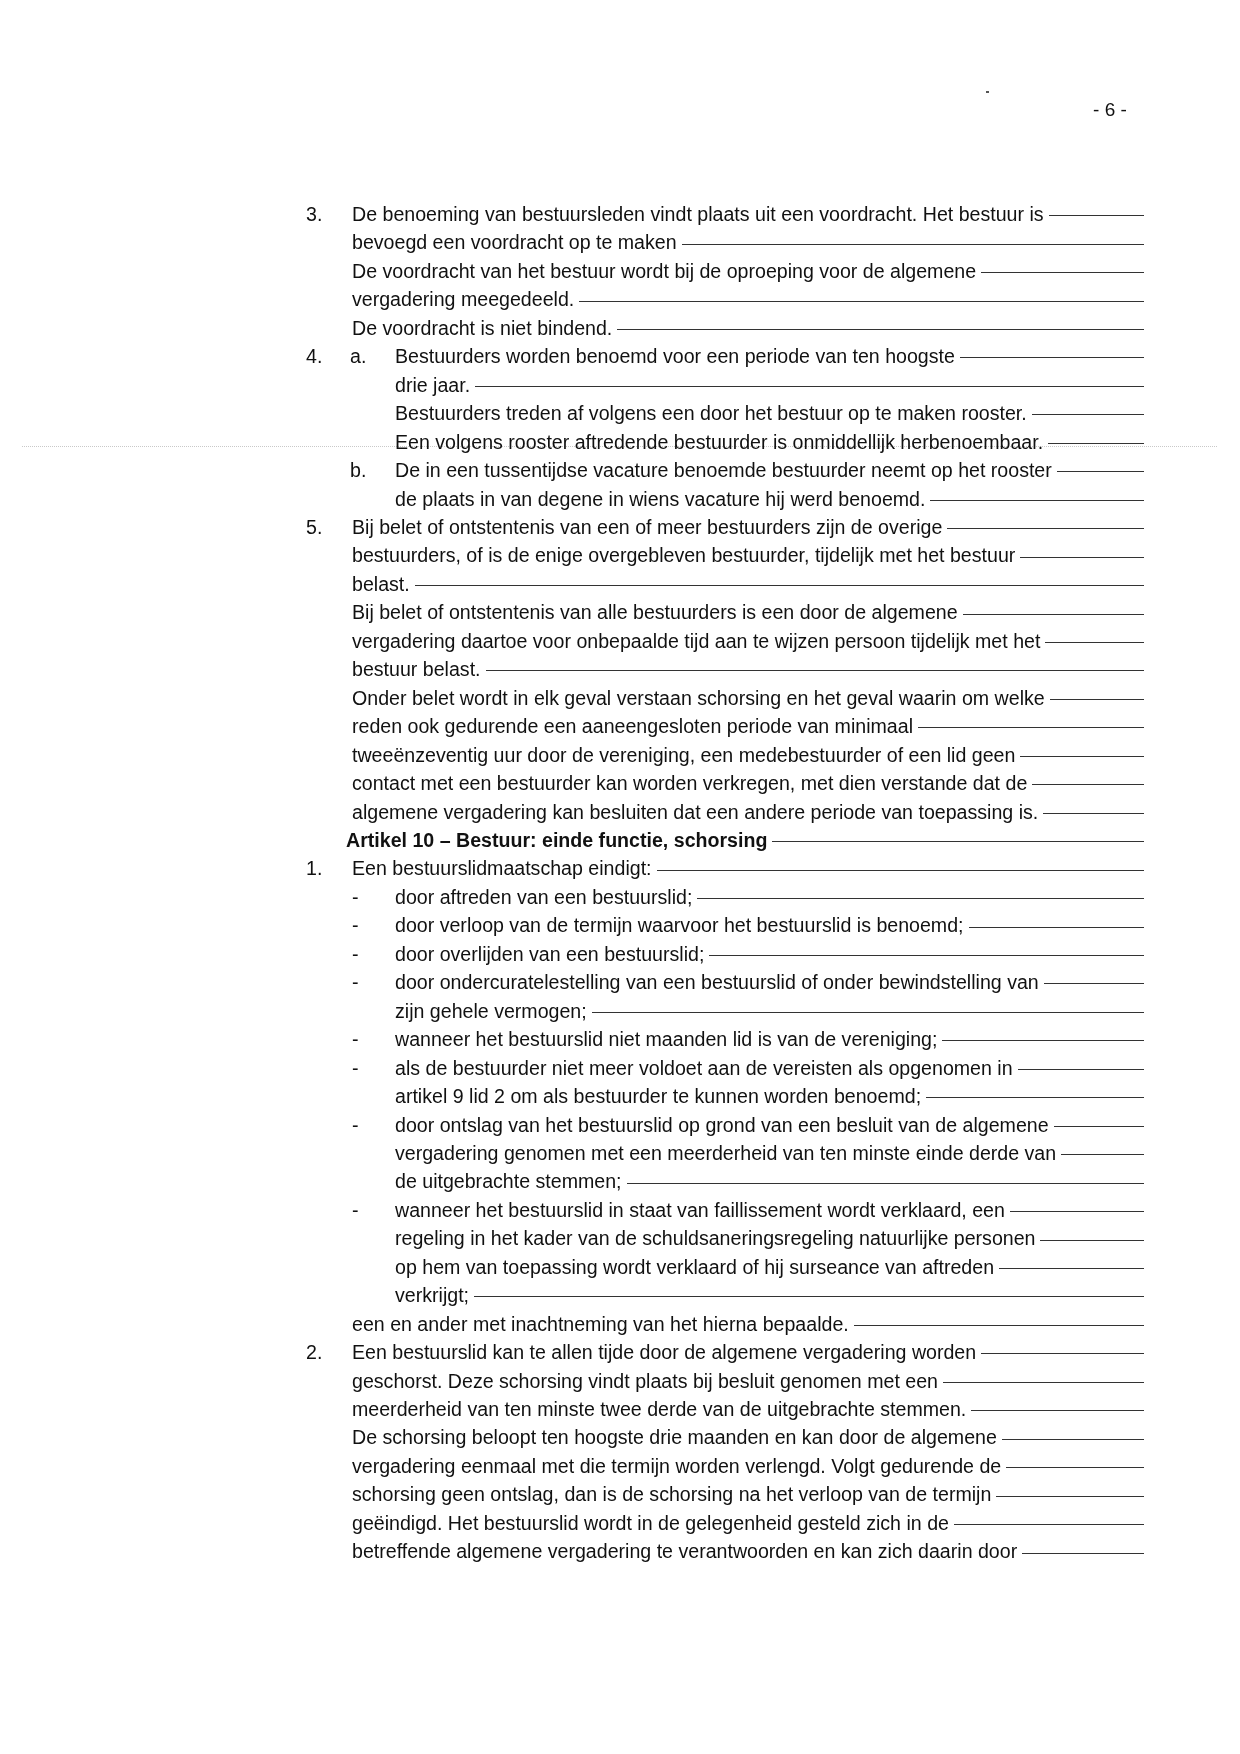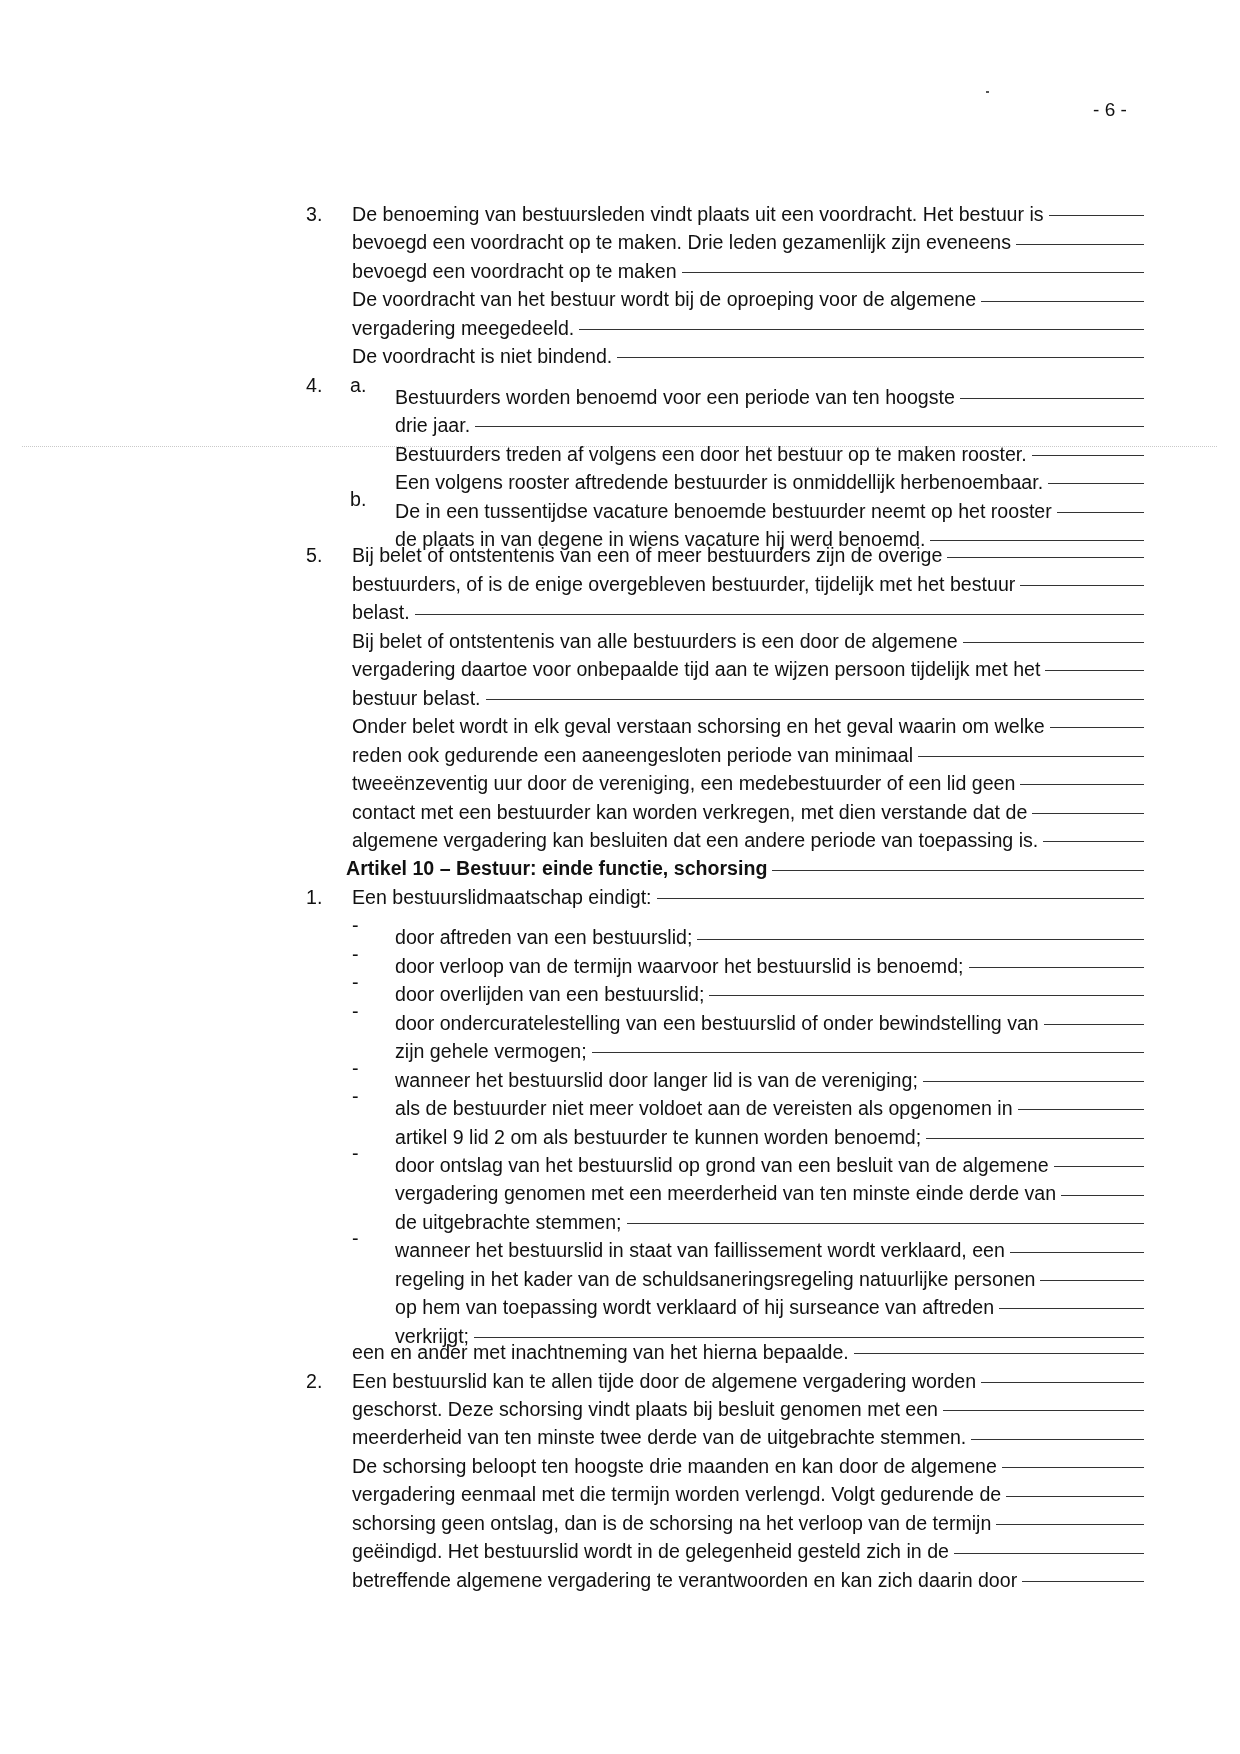--- a/index.html
+++ b/index.html
@@ -70,21 +70,21 @@
     position: absolute;
     left: 46px;
     top: 0;
   }
   .txt {
     display: flex;
     align-items: center;
     width: 100%;
   }
   .indent-1 { padding-left: 46px; }
-  .indent-2 { padding-left: 89px; margin-top: 12px; }
+  .indent-2 { padding-left: 89px; }
   .indent-0 { padding-left: 0; }
   .txt .t { flex: 0 0 auto; }
   .fill {
     flex: 1 1 auto;
     height: 0;
     border-top: 1.4px solid #333;
     margin-left: 5px;
     margin-top: 3px;
     min-width: 12px;
   }
@@ -101,26 +101,20 @@
 <div class="body-text" id="body-text">
     <div class="line">
       <span class="num">3.</span>
       <div class="txt indent-1">
         <span class="t">De benoeming van bestuursleden vindt plaats uit een voordracht. Het bestuur is</span>
         <span class="fill"></span>
       </div>
     </div>
     <div class="line">
       <div class="txt indent-1">
-        <span class="t">bevoegd een voordracht op te maken. Drie leden gezamenlijk zijn eveneens</span>
-        <span class="fill"></span>
-      </div>
-    </div>
-    <div class="line">
-      <div class="txt indent-1">
         <span class="t">bevoegd een voordracht op te maken</span>
         <span class="fill"></span>
       </div>
     </div>
     <div class="line">
       <div class="txt indent-1">
         <span class="t">De voordracht van het bestuur wordt bij de oproeping voor de algemene</span>
         <span class="fill"></span>
       </div>
     </div>
@@ -285,21 +279,21 @@
     </div>
     <div class="line">
       <div class="txt indent-2">
         <span class="t">zijn gehele vermogen;</span>
         <span class="fill"></span>
       </div>
     </div>
     <div class="line">
       <span class="dash">-</span>
       <div class="txt indent-2">
-        <span class="t">wanneer het bestuurslid door langer lid is van de vereniging;</span>
+        <span class="t">wanneer het bestuurslid niet maanden lid is van de vereniging;</span>
         <span class="fill"></span>
       </div>
     </div>
     <div class="line">
       <span class="dash">-</span>
       <div class="txt indent-2">
         <span class="t">als de bestuurder niet meer voldoet aan de vereisten als opgenomen in</span>
         <span class="fill"></span>
       </div>
     </div>

